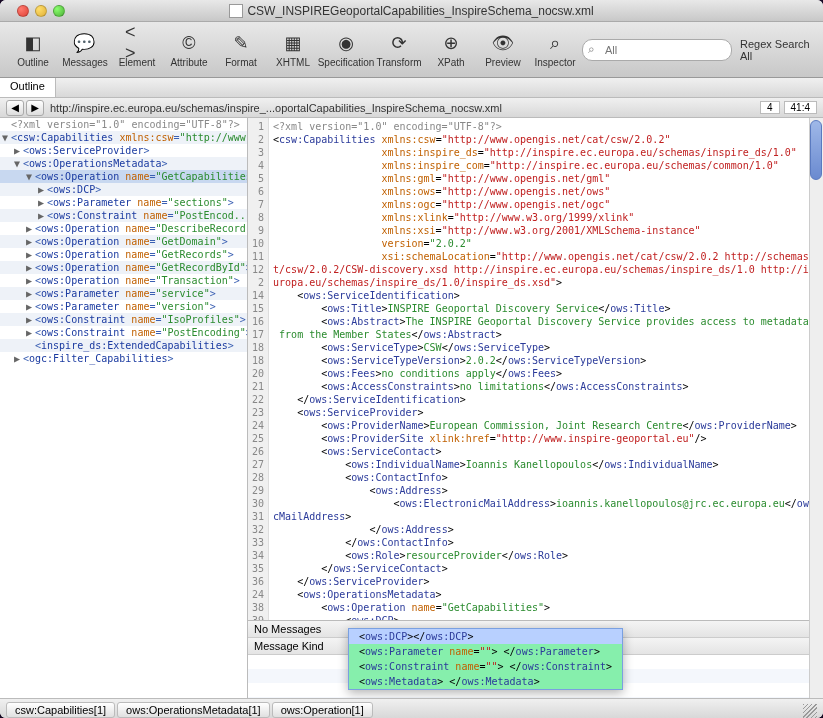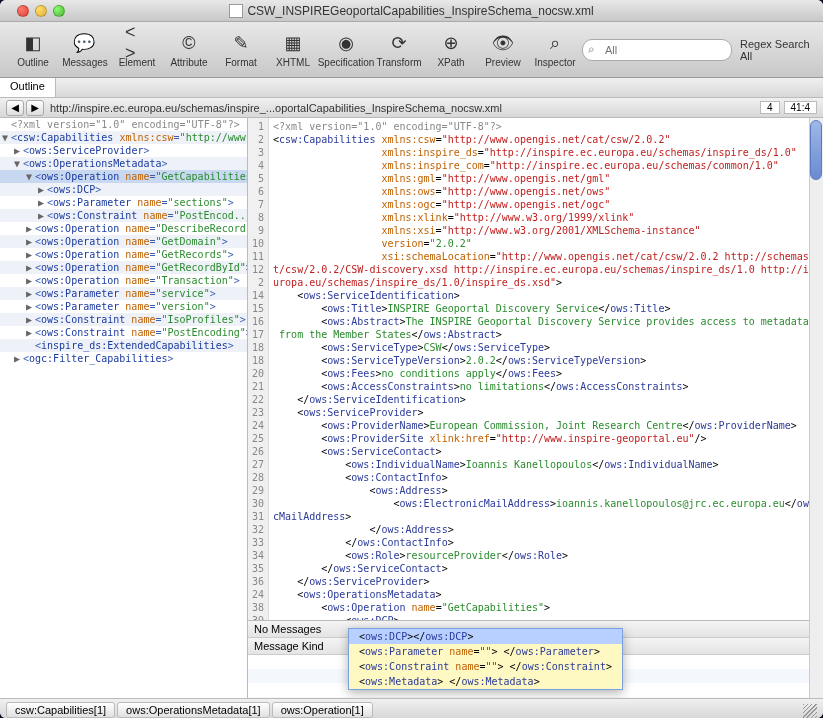--- a/index.html
+++ b/index.html
@@ -48,21 +48,21 @@
 .gutter { background: #f0f0f0; border-right: 1px solid #ddd; text-align: right; color: #888; padding: 2px 4px; user-select: none; }
 .lines { padding: 2px 4px; white-space: pre; }
 .lines .l { min-height: 13px; }
 .kw-decl { color: #888; }
 .kw-elem { color: #2a3a9a; }
 .kw-attr { color: #c06000; }
 .kw-str { color: #c02020; }
 .kw-text { color: #2a8b2e; }
 .vscroll { position: absolute; right: 0; top: 0; width: 14px; height: 100%; background: #eee; border-left: 1px solid #ccc; }
 .vthumb { position: absolute; right: 1px; width: 12px; background: linear-gradient(#9fb8e8,#6a8ad0); border-radius: 6px; border: 1px solid #5a7ac0; }
-.autocomplete { position: absolute; background: #fef9c3; border: 1px solid #7aa0e0; box-shadow: 0 3px 10px rgba(0,0,0,0.3); left: 100px; bottom: 8px; font-family: Monaco, Menlo, monospace; font-size: 10px; }
+.autocomplete { position: absolute; background: #86efac; border: 1px solid #7aa0e0; box-shadow: 0 3px 10px rgba(0,0,0,0.3); left: 100px; bottom: 8px; font-family: Monaco, Menlo, monospace; font-size: 10px; }
 .autocomplete .item { padding: 2px 10px; white-space: nowrap; }
 .autocomplete .item.sel { background: #b8d0ff; }
 .messages { height: 78px; border-top: 1px solid #bbb; background: #fff; display: flex; flex-direction: column; }
 .msg-header { background: linear-gradient(#f4f4f4,#e4e4e4); border-bottom: 1px solid #ccc; padding: 2px 6px; font-size: 11px; }
 .msg-cols { display: flex; border-bottom: 1px solid #ccc; background: linear-gradient(#f4f4f4,#e4e4e4); }
 .msg-col { padding: 2px 6px; border-right: 1px solid #ccc; font-size: 11px; }
 .msg-col.kind { width: 104px; }
 .msg-col.line { width: 50px; }
 .msg-body { flex: 1; background: repeating-linear-gradient(#fff, #fff 14px, #f4f7fc 14px, #f4f7fc 28px); }
 .breadcrumb { height: 20px; background: linear-gradient(#f0f0f0,#d8d8d8); border-top: 1px solid #bbb; display: flex; align-items: flex-end; padding: 0 6px; font-size: 11px; gap: 2px; }

